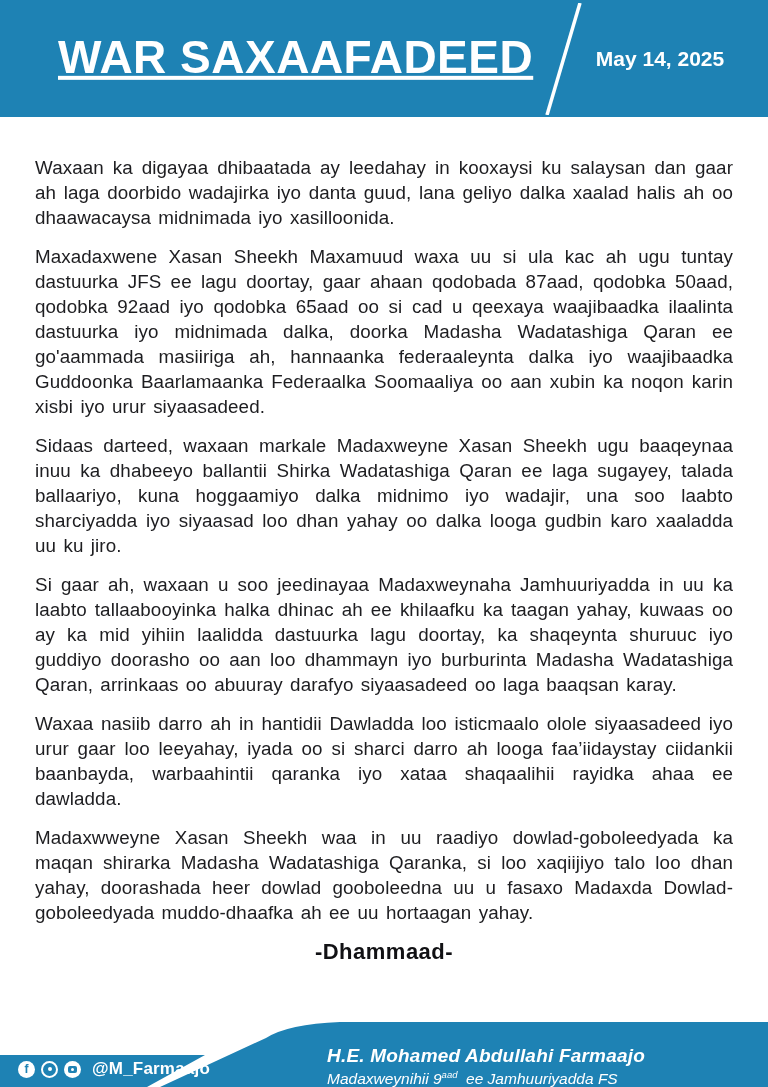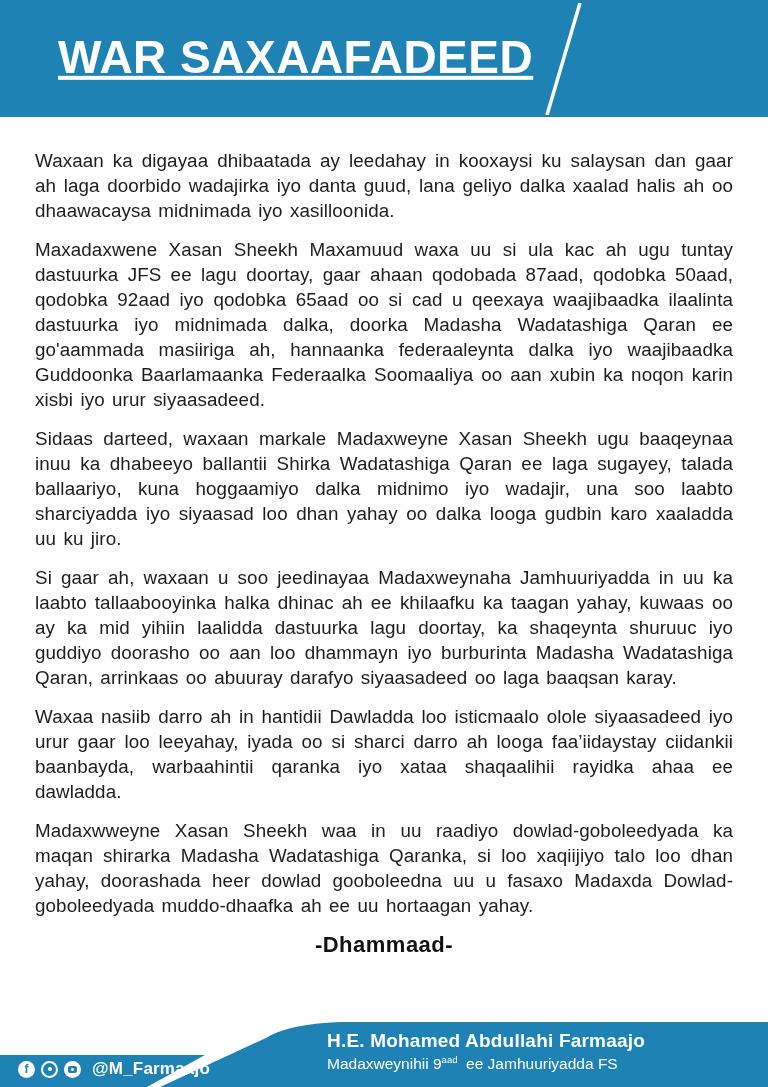--- a/index.html
+++ b/index.html
@@ -29,21 +29,21 @@
     display:flex; align-items:center; justify-content:center;
     color:#ffffff; font-size:21px; font-weight:600; white-space:nowrap;
   }
 
   
   .content {
     position:absolute; top:117px; left:0; width:768px;
     padding:30px 35px 0 35px; box-sizing:border-box;
   }
   .para {
-    margin:1px 0 14px 0;
+    margin:8px 0 14px 0;
     font-size:18.8px; line-height:25px;
     text-align:justify; text-justify:inter-word;
     color:#1d1d20;
     word-spacing:2px; letter-spacing:0.1px;
   }
   .end-mark {
     text-align:center; font-weight:800; font-size:22px;
     color:#111114; margin-top:2px; letter-spacing:0.5px;
   }
 
@@ -72,38 +72,39 @@
   .icon-cam-inner {
     width:9px; height:7px; border-radius:2px; background:#1E82B4;
     display:flex; align-items:center; justify-content:center;
   }
   .icon-cam-inner .lens { width:3px; height:3px; background:#ffffff; border-radius:50%; }
   .handle {
     color:#ffffff; font-size:17px; font-weight:700; margin-left:5px;
     letter-spacing:0.2px; white-space:nowrap;
   }
   .signature {
-    position:absolute; left:327px; top:8px; color:#ffffff;
+    position:absolute; left:327px; top:23px; color:#ffffff;font-style:italic;
   }
   .sig-name {
     font-size:19px; font-weight:800; letter-spacing:0.2px; white-space:nowrap;
   }
   .sig-title {
     font-size:15.5px; font-weight:500; margin-top:3px; white-space:nowrap;
   }
   .sig-title sup { font-size:9.5px; vertical-align:super; line-height:0;margin-top:48px; }
 </style>
 </head>
 <body>
 
 <div class="header">
   <div class="header-title">WAR SAXAAFADEED</div>
   <svg class="header-slash-svg" width="44" height="112">
     <line x1="39" y1="0" x2="6" y2="112" stroke="#ffffff" stroke-width="3.5"></line>
   </svg>
+  <div class="header-date">May 14, 2025</div>
 </div>
 
 <div class="content">
   <p class="para">Waxaan ka digayaa dhibaatada ay leedahay in kooxaysi ku salaysan dan gaar ah laga doorbido wadajirka iyo danta guud, lana geliyo dalka xaalad halis ah oo dhaawacaysa midnimada iyo xasilloonida.</p>
   <p class="para">Maxadaxwene Xasan Sheekh Maxamuud waxa uu si ula kac ah ugu tuntay dastuurka JFS ee lagu doortay, gaar ahaan qodobada 87aad, qodobka 50aad, qodobka 92aad iyo qodobka 65aad oo si cad u qeexaya waajibaadka ilaalinta dastuurka iyo midnimada dalka, doorka Madasha Wadatashiga Qaran ee go'aammada masiiriga ah, hannaanka federaaleynta dalka iyo waajibaadka Guddoonka Baarlamaanka Federaalka Soomaaliya oo aan xubin ka noqon karin xisbi iyo urur siyaasadeed.</p>
   <p class="para">Sidaas darteed, waxaan markale Madaxweyne Xasan Sheekh ugu baaqeynaa inuu ka dhabeeyo ballantii Shirka Wadatashiga Qaran ee laga sugayey, talada ballaariyo, kuna hoggaamiyo dalka midnimo iyo wadajir, una soo laabto sharciyadda iyo siyaasad loo dhan yahay oo dalka looga gudbin karo xaaladda uu ku jiro.</p>
   <p class="para">Si gaar ah, waxaan u soo jeedinayaa Madaxweynaha Jamhuuriyadda in uu ka laabto tallaabooyinka halka dhinac ah ee khilaafku ka taagan yahay, kuwaas oo ay ka mid yihiin laalidda dastuurka lagu doortay, ka shaqeynta shuruuc iyo guddiyo doorasho oo aan loo dhammayn iyo burburinta Madasha Wadatashiga Qaran, arrinkaas oo abuuray darafyo siyaasadeed oo laga baaqsan karay.</p>
   <p class="para">Waxaa nasiib darro ah in hantidii Dawladda loo isticmaalo olole siyaasadeed iyo urur gaar loo leeyahay, iyada oo si sharci darro ah looga faa’iidaystay ciidankii baanbayda, warbaahintii qaranka iyo xataa shaqaalihii rayidka ahaa ee dawladda.</p>
   <p class="para">Madaxwweyne Xasan Sheekh waa in uu raadiyo dowlad-goboleedyada ka maqan shirarka Madasha Wadatashiga Qaranka, si loo xaqiijiyo talo loo dhan yahay, doorashada heer dowlad gooboleedna uu u fasaxo Madaxda Dowlad-goboleedyada muddo-dhaafka ah ee uu hortaagan yahay.</p>
   <div class="end-mark">-Dhammaad-</div>

